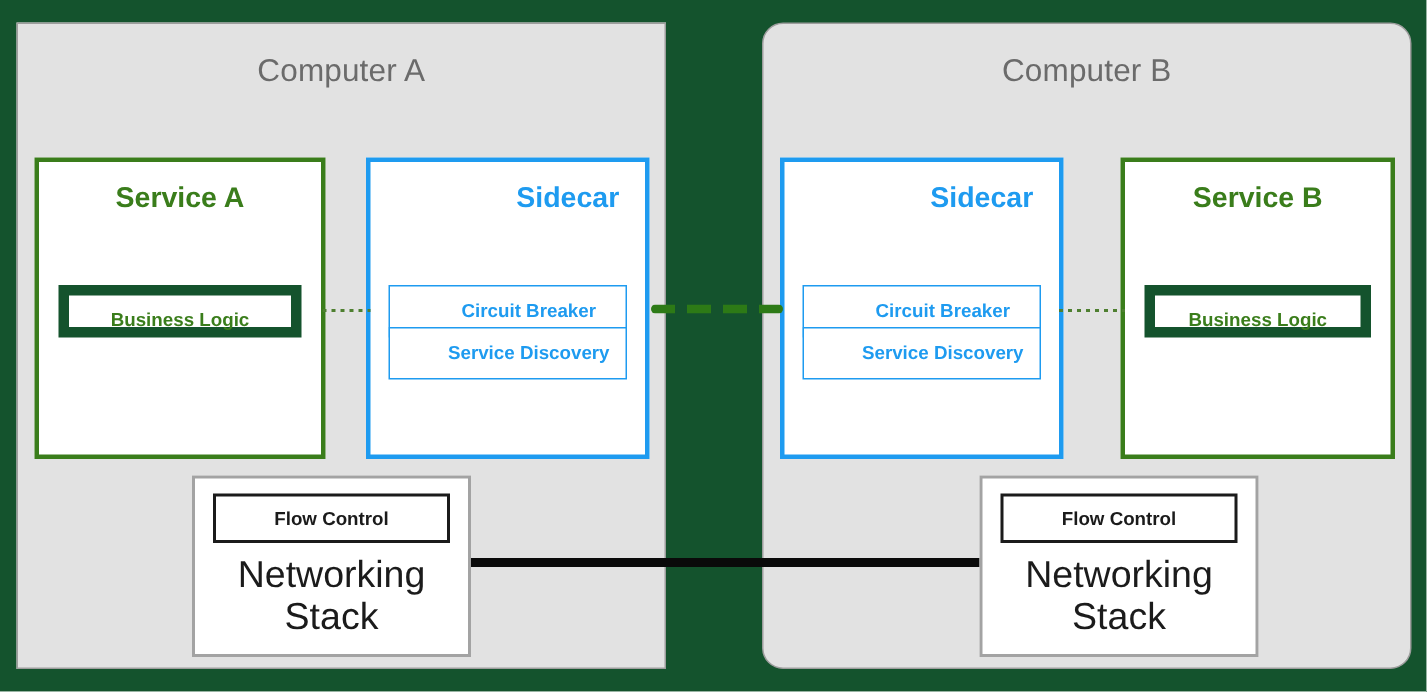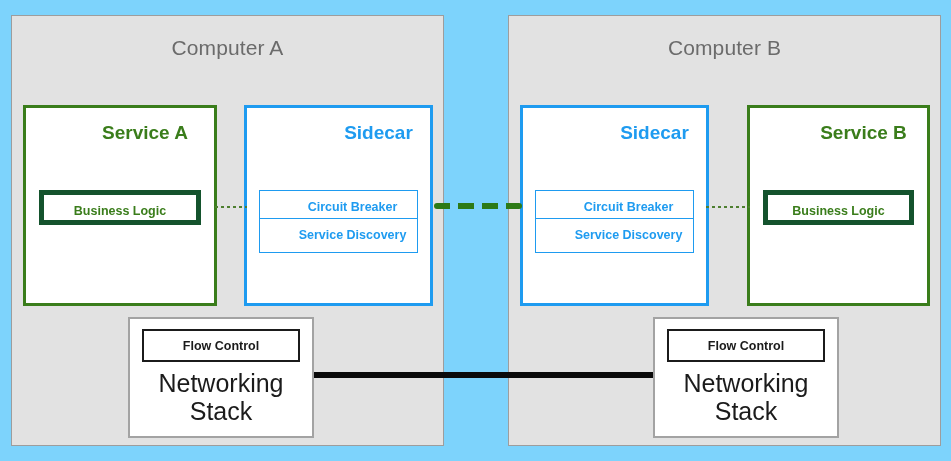--- a/index.html
+++ b/index.html
@@ -10,33 +10,33 @@
   }
   body {
     font-family: "Liberation Sans", sans-serif;
     -webkit-font-smoothing: antialiased;
   }
 
   #diagram {
     position: relative;
     width: 951px;
     height: 461px;
-    background: #7dd3fc;
+    background: #14532d;
     overflow: hidden;
   }
 
   
   .host {
     position: absolute;
     background: #e2e2e2;
     border: 1px solid #9d9d9d;
     box-sizing: border-box;
   }
   #host-a { left: 11px;  top: 15px; width: 433px; height: 431px; }
-  #host-b { left: 508px; top: 15px; width: 433px; height: 431px; }
+  #host-b { left: 508px; top: 15px; width: 433px; height: 431px; border-radius: 14px; }
 
   .host-title {
     position: absolute;
     top: 20px;
     left: 0;
     width: 100%;
     text-align: center;
     font-size: 21px;
     color: #6b6b6b;
     letter-spacing: .1px;
@@ -56,41 +56,41 @@
 
   .panel-title {
     position: absolute;
     top: 14px;
     left: 0;
     width: 100%;
     text-align: center;
     font-size: 19px;
     font-weight: bold;
   }
-  .panel.green .panel-title { color: #3a7d1b; margin-left: 25px; }
+  .panel.green .panel-title { color: #3a7d1b; }
   .panel.blue  .panel-title { color: #1e9bf0; padding-left: 40px; }
 
   
   #svc-a     { left: 23px;  width: 194px; }
   #sidecar-a { left: 244px; width: 189px; }
   #sidecar-b { left: 520px; width: 189px; }
   #svc-b     { left: 747px; width: 183px; }
 
   
   .chip {
     position: absolute;
     box-sizing: border-box;
     background: #ffffff;
     text-align: center;
     font-size: 12.5px;
     font-weight: bold;
     line-height: 33px;
     height: 35px;
   }
-  .chip.green { border: 5px solid #14532d; color: #3a7d1b; }
+  .chip.green { border: 7px solid #14532d; color: #3a7d1b; }
   .chip.blue  { border: 1px solid #1e9bf0; color: #1e9bf0; padding-left: 28px; }
   .chip.black { border: 1px solid #1b1b1b; color: #1b1b1b; }
 
   .chip.row1 { top: 82px; }
   .chip.row2 { top: 110px; }
 
   
   #bl-a  { left: 13px; right: 13px; }
   #cb-a  { left: 12px; right: 12px; }
   #sd-a  { left: 12px; right: 12px; }

